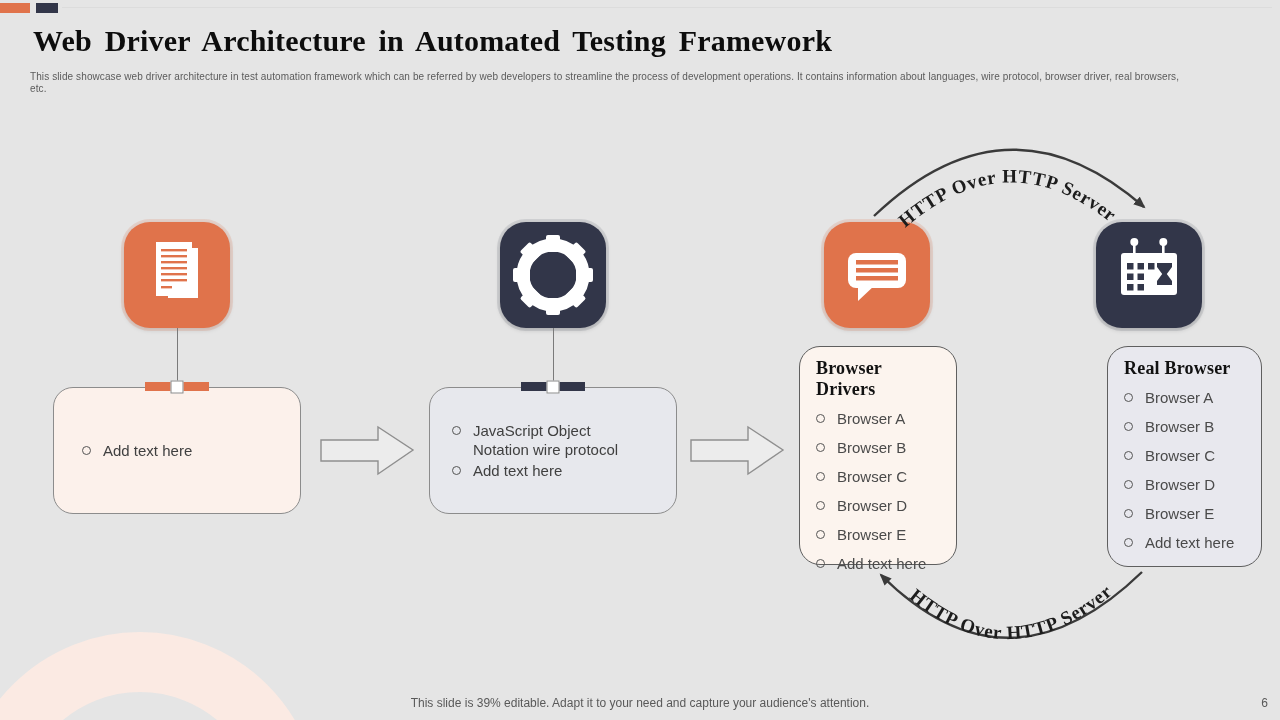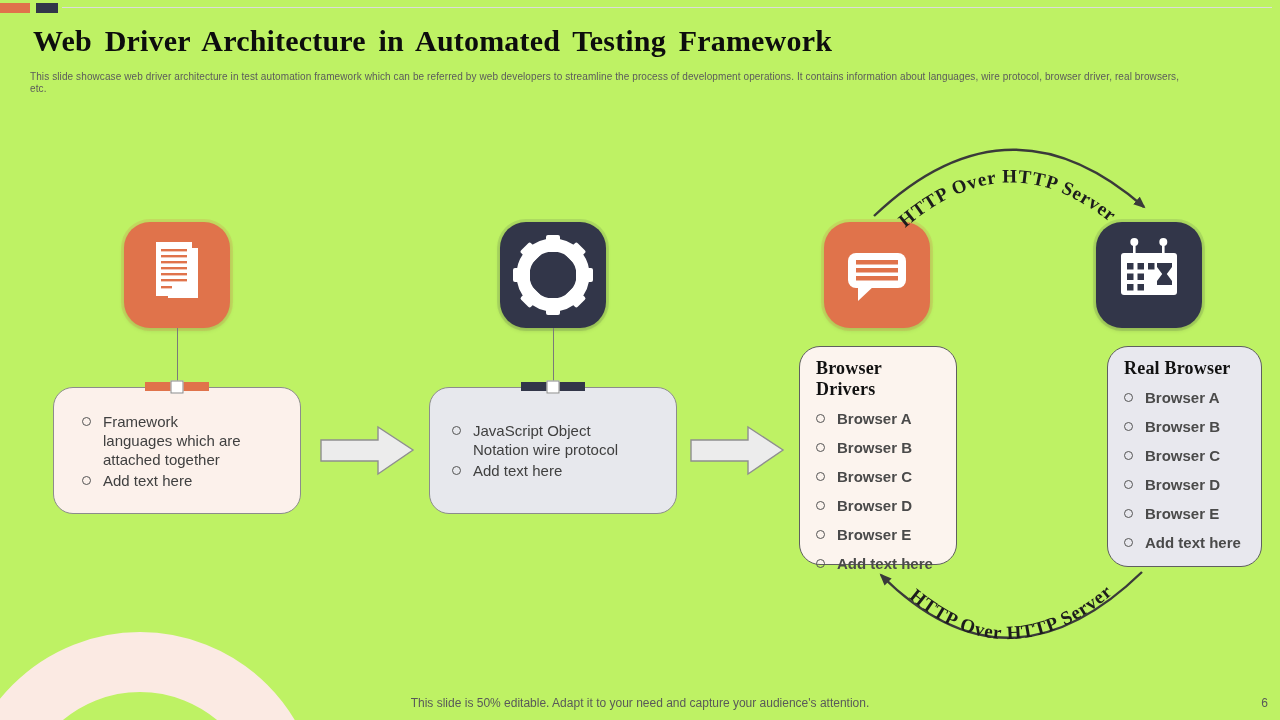--- a/index.html
+++ b/index.html
@@ -1,18 +1,18 @@
 <!DOCTYPE html>
 <html><head>
 <meta charset="utf-8">
 <style>
   html,body { margin:0; padding:0; background:#fff; }
   .slide {
     position:relative; width:1280px; height:720px; overflow:hidden;
-    background:#bef264; font-family:"Liberation Sans", sans-serif;
+    background:#e5e5e5; font-family:"Liberation Sans", sans-serif;
   }
   
   .deco-bar { position:absolute; top:3px; height:10px; }
   .deco-bar.orange { left:0; width:30px; background:#E0734B; }
   .deco-bar.dark   { left:36px; width:22px; background:#323649; }
   .deco-topline { position:absolute; top:7px; left:62px; width:1210px; height:1px; background:#dcdcdc; }
 
   
   .title {
     position:absolute; left:33px; top:24px; width:1100px;
@@ -60,21 +60,21 @@
   .list-panel {
     position:absolute; border:1.3px solid #5f5f5f; border-radius:21px; z-index:2;
     box-sizing:border-box; padding:11px 14px 22px 16px;
   }
   .list-panel.peach { background:#FCF4EE; }
   .list-panel.gray  { background:#E8E8EE; }
   .list-panel h3 {
     margin:0 0 9px 0; font-family:"Liberation Serif", serif; font-size:18px;
     font-weight:bold; color:#111; letter-spacing:0.2px;
   }
-  .list-panel .row { display:flex; margin:0 0 10px 0;font-weight:bold; }
+  .list-panel .row { display:flex; margin:0 0 10px 0; }
   .list-panel .txt { font-size:15px; line-height:19px; color:#4a4a4a; }
 
   
   .layer { position:absolute; left:0; top:0; pointer-events:none; }
   .ring-layer { z-index:0; }
   .arc-layer { z-index:6; }
   .arc-text {
     font-family:"Liberation Serif", serif; font-weight:bold; font-size:19px;
     letter-spacing:0.8px; fill:#1c1c1c;
   }
@@ -117,24 +117,20 @@
       </g>
     </svg>
   </div>
   <div class="vline" style="left:177px; top:328px; height:55px;"></div>
   <div class="tab orange" style="left:145px; top:382px;">
     <div class="tab-square"></div>
   </div>
   <div class="panel peach panel-list" style="left:53px; top:387px; width:248px; height:127px; padding:10px 58px 10px 28px;">
     <div class="row">
       <span class="marker"></span>
-      <span class="txt">Framework languages which are attached together</span>
-    </div>
-    <div class="row">
-      <span class="marker"></span>
       <span class="txt">Add text here</span>
     </div>
   </div>
 
   <div class="icon-box dark" style="left:500px;">
     <svg width="106" height="106" viewBox="0 0 106 106">
       <g fill="#ffffff">
         <rect x="46" y="13" width="14" height="17" rx="2"></rect>
         <rect x="46" y="13" width="14" height="17" rx="2" transform="rotate(45 53 53)"></rect>
         <rect x="46" y="13" width="14" height="17" rx="2" transform="rotate(90 53 53)"></rect>
@@ -270,16 +266,16 @@
       <textPath href="#arcTopText" startOffset="50%" text-anchor="middle">HTTP Over HTTP Server</textPath>
     </text>
 
     <path d="M 1142 572 Q 1008 702 881 575" fill="none" stroke="#3a3a3a" stroke-width="2.4" marker-end="url(#ah)"></path>
     <path id="arcBottomText" d="M 898 588 Q 1008 692 1124 584" fill="none"></path>
     <text class="arc-text">
       <textPath href="#arcBottomText" startOffset="50%" text-anchor="middle">HTTP Over HTTP Server</textPath>
     </text>
   </svg>
 
-  <div class="footer-note">This slide is 50% editable. Adapt it to your need and capture your audience's attention.</div>
+  <div class="footer-note">This slide is 39% editable. Adapt it to your need and capture your audience's attention.</div>
   <div class="page-num">6</div>
 
 </div>
 
 </body></html>

